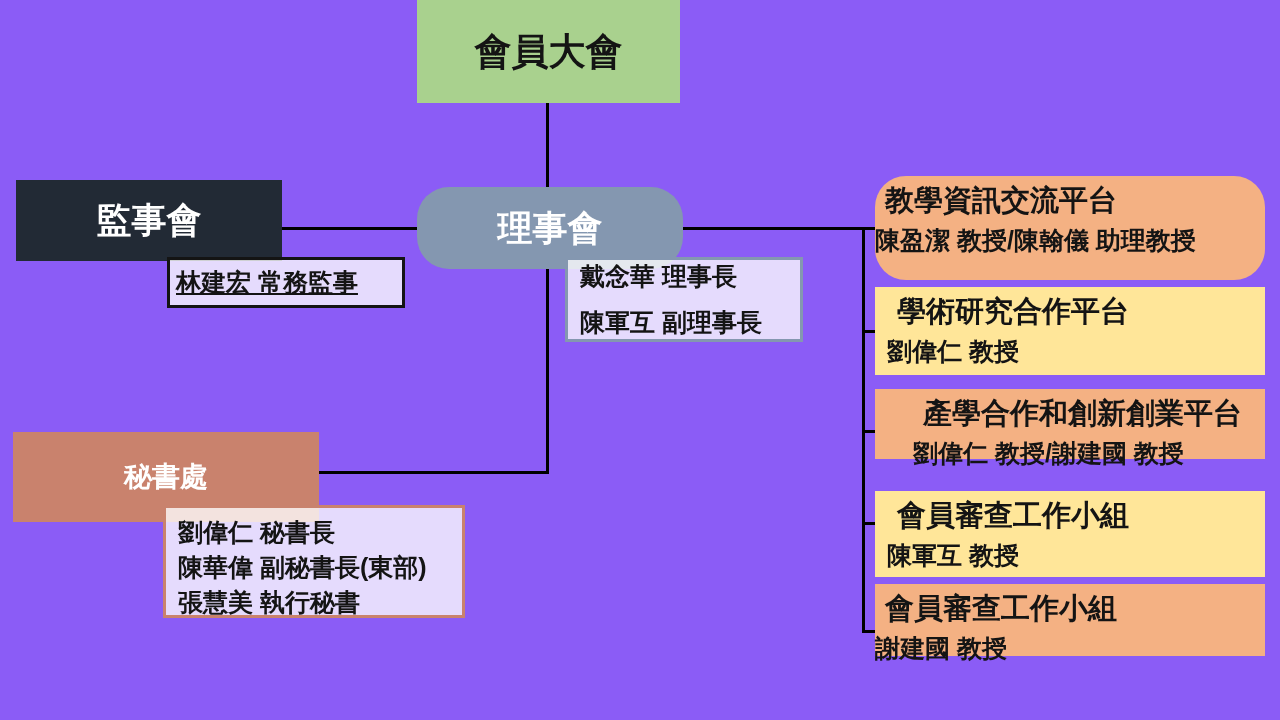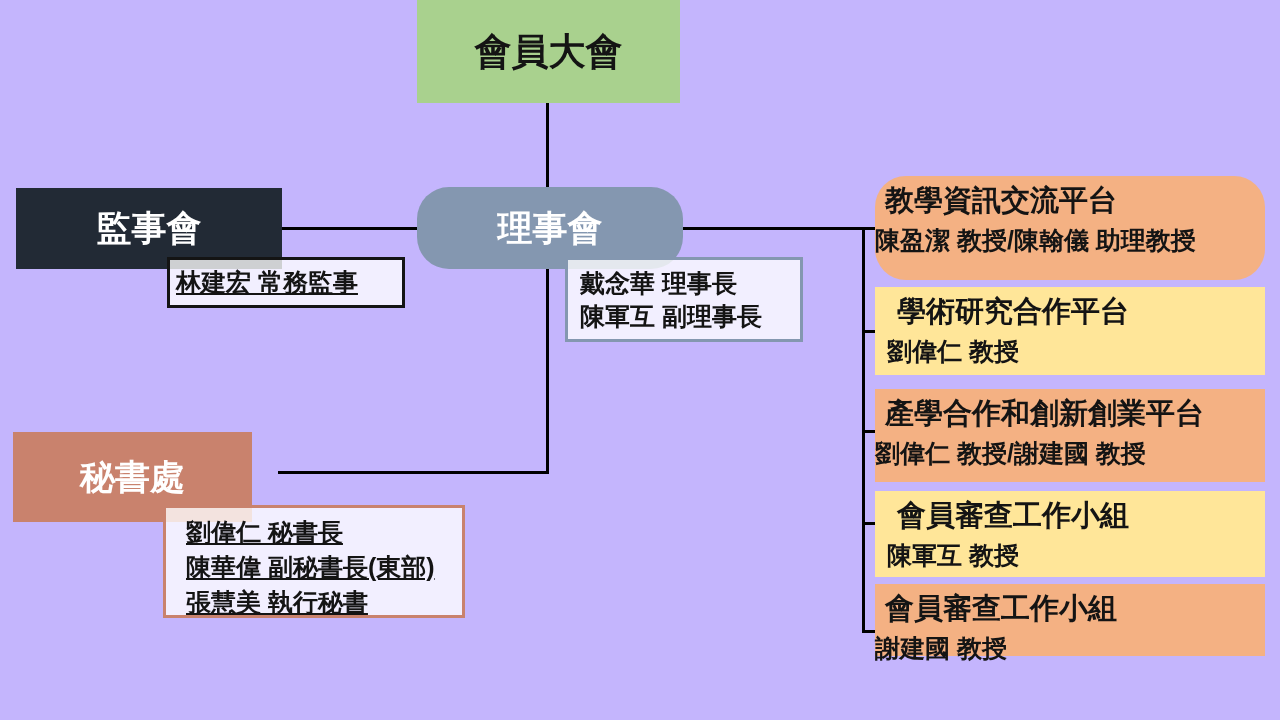--- a/index.html
+++ b/index.html
@@ -1,44 +1,44 @@
 <!DOCTYPE html>
 <html style="--green: #A9D18E; --dark: #222A35; --blue_gray: #8497B0; --salmon: #C9826D; --orange: #F4B183; --yellow: #FFE699; --line: #000000;"><head>
 <meta charset="utf-8">
 <style>
   html,body { margin:0; padding:0; background:#ffffff; }
   .canvas {
-    position:relative; width:1280px; height:720px; background:#c4b5fd;
+    position:relative; width:1280px; height:720px; background:#8b5cf6;
     font-family:"Liberation Sans", sans-serif; font-weight:bold; color:#141414;
     overflow:hidden;
   }
   .box { position:absolute; box-sizing:border-box; }
   .hdr { display:flex; align-items:center; justify-content:center; }
 
   
   .assembly    { left:417px; top:0px;   width:263px; height:103px; background:var(--green);     font-size:37px; }
-  .supervisory { left:16px;  top:188px; width:266px; height:81px;  background:var(--dark);      font-size:35px; color:#ffffff; }
+  .supervisory { left:16px;  top:180px; width:266px; height:81px;  background:var(--dark);      font-size:35px; color:#ffffff; }
   .board       { left:417px; top:187px; width:266px; height:82px;  background:var(--blue_gray); font-size:35px; color:#ffffff;border-radius:32px; }
-  .secretariat { left:13px;  top:432px; width:239px; height:90px;  background:var(--salmon);    font-size:35px; color:#ffffff; }
+  .secretariat { left:13px;  top:432px; width:306px; height:90px;  background:var(--salmon);    font-size:28px; color:#ffffff; }
 
   
   .detail { background:rgba(255,255,255,0.78); font-size:25px; color:#141414; }
   .detail.sup { left:167px; top:257px; width:238px; height:51px;  border:3px solid #141414;        display:flex; align-items:center; padding-left:6px;text-decoration:underline; }
-  .detail.brd { left:565px; top:257px; width:238px; height:85px;  border:3px solid var(--blue_gray); display:flex; flex-direction:column; justify-content:center; padding-left:12px; }
-  .detail.sec { left:163px; top:505px; width:302px; height:113px; border:3px solid var(--salmon);  padding:7px 0 0 20px; line-height:35px;text-decoration:underline; }
+  .detail.brd { left:565px; top:257px; width:238px; height:85px;  border:3px solid var(--blue_gray); display:flex; flex-direction:column; justify-content:space-between; padding-left:12px; }
+  .detail.sec { left:163px; top:505px; width:302px; height:113px; border:3px solid var(--salmon);  padding:7px 0 0 12px; line-height:35px; }
 
   
   .platform { left:875px; width:390px; padding-top:5px; }
   .platform .title { font-size:29px; padding-left:10px; white-space:nowrap; }
   .platform .staff { font-size:25px; padding-right:14px; margin-top:3px; white-space:nowrap; }
   .orange { background:var(--orange); }
   .yellow { background:var(--yellow);padding-left:12px; }
   .p1 { top:176px; height:104px;border-radius:31px; }
   .p2 { top:287px; height:88px; }
-  .p3 { top:389px; height:93px; }
+  .p3 { top:389px; height:70px;padding-left:38px; }
   .p4 { top:491px; height:86px; }
   .p5 { top:584px; height:72px; }
 
   
   .line { position:absolute; background:#000000; }
   .l-assembly-board { left:546px; top:103px; width:3px;   height:84px; }
   .l-sup-board      { left:282px; top:227px; width:135px; height:3px; }
   .l-board-spine    { left:683px; top:227px; width:192px; height:3px; }
   .l-spine          { left:862px; top:227px; width:3px;   height:406px; }
   .tick             { left:862px; width:14px; height:3px; }

